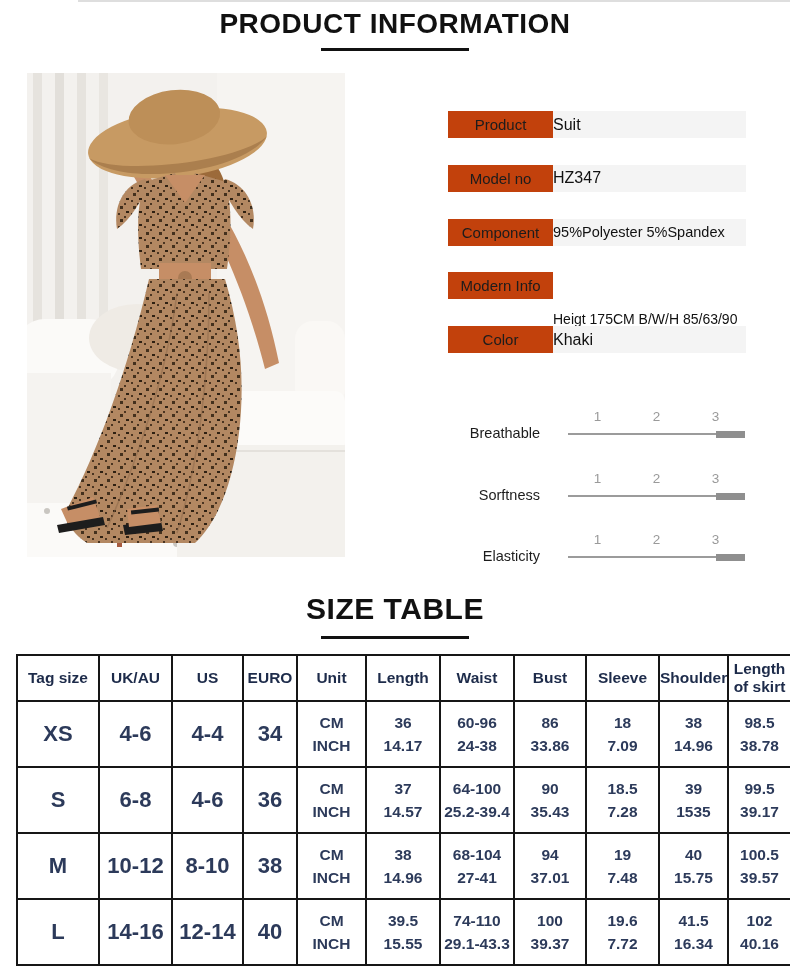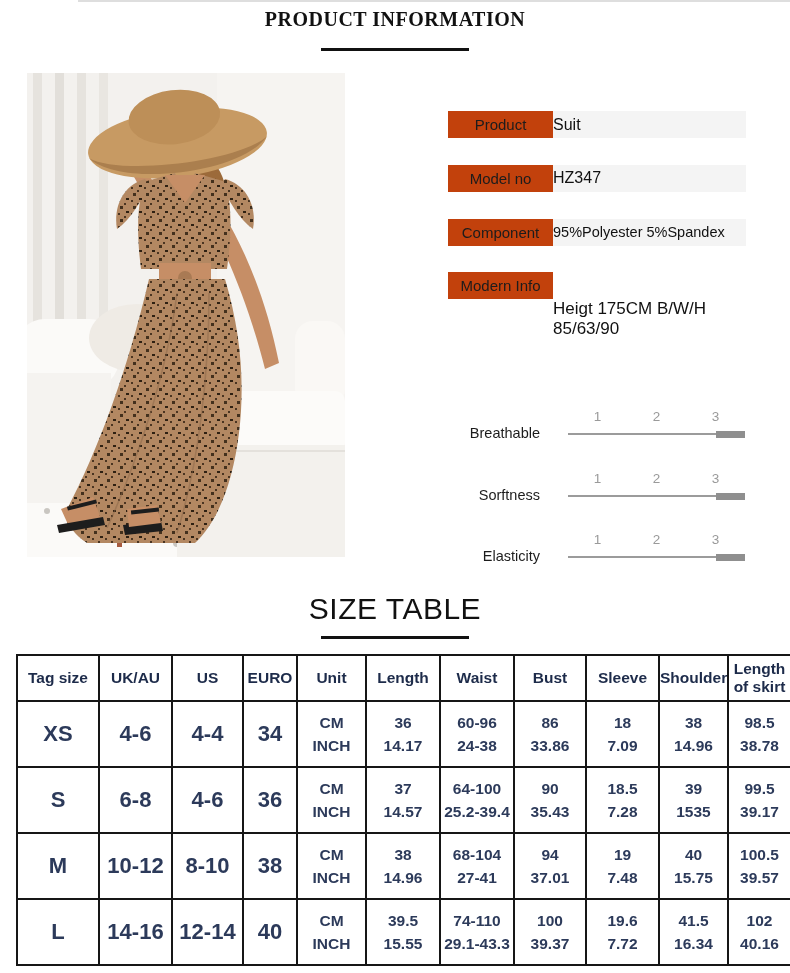--- a/index.html
+++ b/index.html
@@ -7,48 +7,48 @@
     width:790px;height:973px;position:relative;overflow:hidden;
     background:#ffffff;
     font-family:"Liberation Sans", sans-serif;
     color:#1c1c1c;
   }
   .top-rule{position:absolute;top:0;left:78px;right:0;height:2px;background:#dedede;}
 
   
   .page-title{
     position:absolute;top:8px;left:0;width:100%;text-align:center;
-    font-size:20px;font-weight:bold;letter-spacing:.5px;color:#111;font-family:Liberation Serif, serif;
+    font-size:28px;font-weight:bold;letter-spacing:.5px;color:#111;
   }
   .title-underline{position:absolute;top:48px;left:50%;transform:translateX(-50%);
     width:148px;height:3px;background:#111;}
   .size-title{
     position:absolute;top:592px;left:0;width:100%;text-align:center;
-    font-size:30px;font-weight:normal;letter-spacing:.5px;color:#111;
+    font-size:30px;font-weight:bold;letter-spacing:.5px;color:#111;
   }
   .size-underline{position:absolute;top:636px;left:50%;transform:translateX(-50%);
     width:148px;height:3px;background:#111;}
 
   
   .photo{position:absolute;left:27px;top:73px;width:318px;height:484px;overflow:hidden;}
   .photo svg{display:block;}
 
   
   .specs{position:absolute;left:448px;top:111px;width:298px;}
   .spec-row{display:flex;height:27px;margin-bottom:26.8px;}
   .spec-label{
     width:105px;background:#c2410c;display:flex;align-items:center;justify-content:center;
     font-size:15px;color:#1c1c1c;
   }
   .spec-value{
     flex:1;background:#f4f4f4;display:flex;align-items:center;
     font-size:16px;color:#111;
   }
   .spec-row:nth-child(3) .spec-value{font-size:14.5px;}
-  .spec-row:nth-child(4) .spec-value{font-size:17px;margin-top:47px;}
+  .spec-row:nth-child(4) .spec-value{font-size:14px;margin-top:47px;}
 
   
   .ratings{position:absolute;left:448px;top:409px;width:298px;}
   .rating-row{position:relative;height:61.5px;}
   .rating-label{
     position:absolute;left:0;top:16px;width:92px;text-align:right;
     font-size:14.5px;color:#1c1c1c;
   }
   .rating-scale{position:absolute;left:120px;top:0;width:177px;}
   .scale-numbers{display:flex;height:16px;}
@@ -193,20 +193,24 @@
       <div class="spec-label">Model no</div>
       <div class="spec-value">HZ347</div>
     </div>
     <div class="spec-row">
       <div class="spec-label">Component</div>
       <div class="spec-value">95%Polyester 5%Spandex</div>
     </div>
     <div class="spec-row">
       <div class="spec-label">Modern Info</div>
       <div class="spec-value">Heigt 175CM B/W/H 85/63/90</div>
+    </div>
+    <div class="spec-row">
+      <div class="spec-label">Color</div>
+      <div class="spec-value">Khaki</div>
     </div>
   </div>
 
 <div class="ratings">
     <div class="rating-row">
       <div class="rating-label">Breathable</div>
       <div class="rating-scale">
         <div class="scale-numbers">
           <span>1</span>
           <span>2</span>

